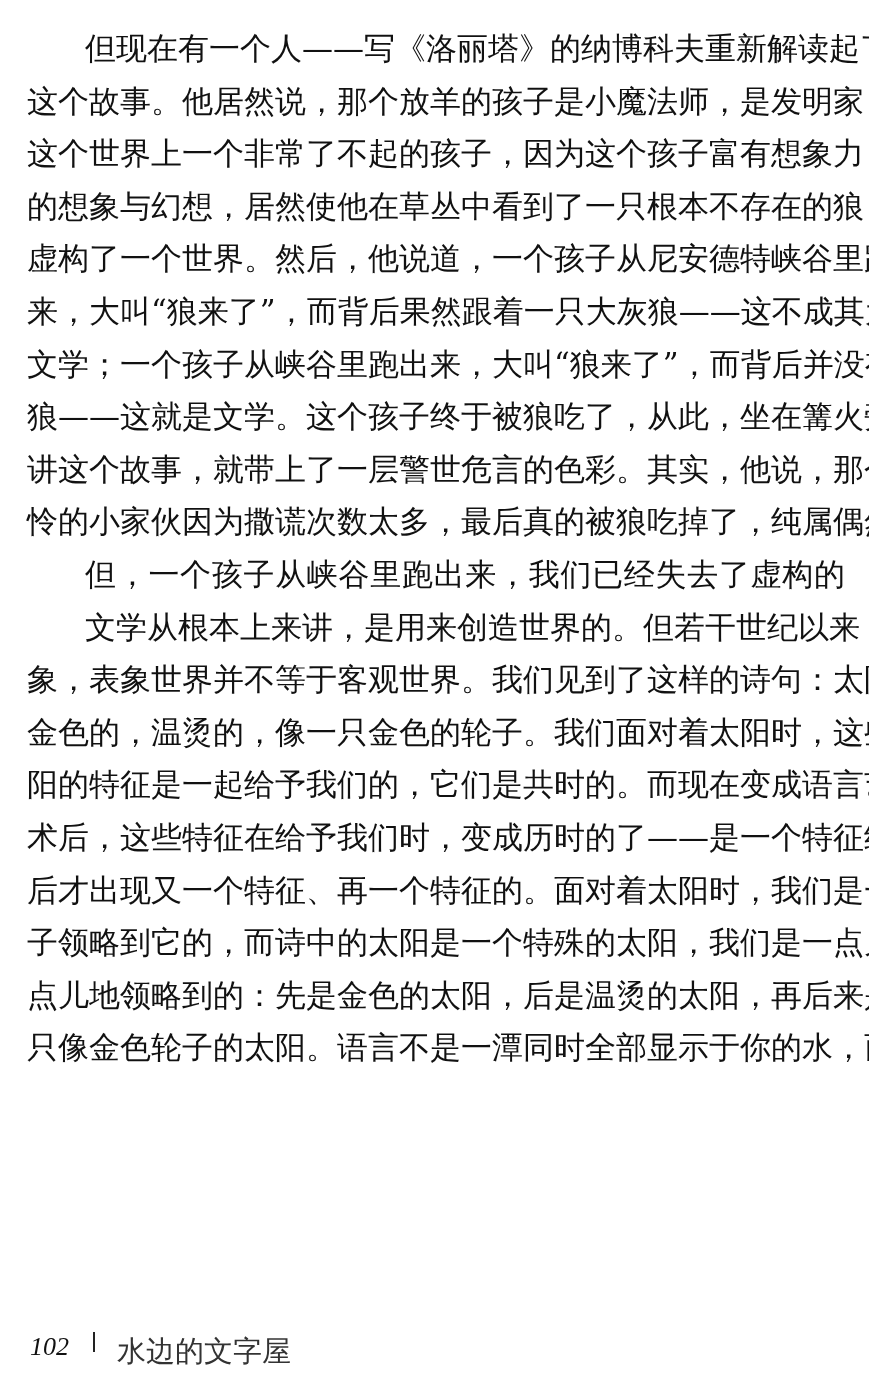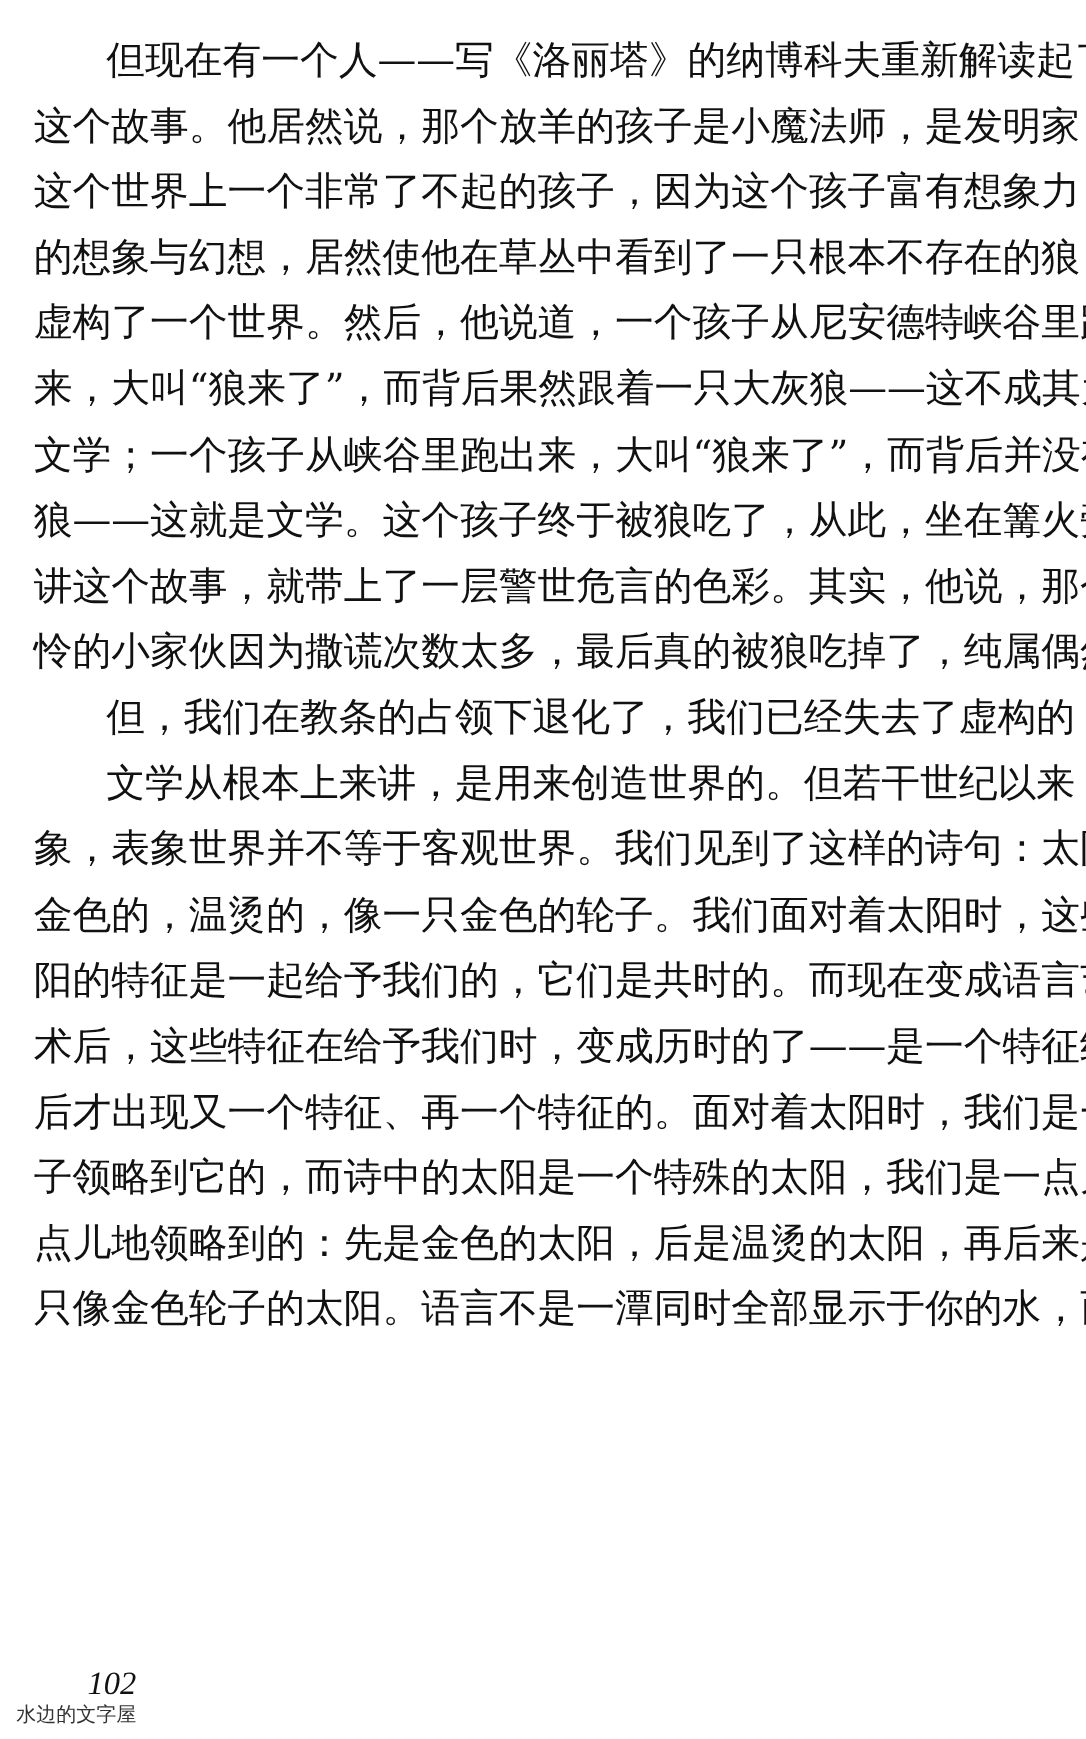--- a/index.html
+++ b/index.html
@@ -32,62 +32,61 @@
       overflow: visible;
     }
     .line.indent {
       padding-left: 58px;
     }
     .line.last {
       text-align-last: left;
     }
     .footer {
       position: absolute;
-      left: 13px;
+      left: 30px;
       top: 1332px;
       height: 40px;
       display: flex;
-      align-items: flex-end;
-      flex-direction: column;
+      align-items: flex-start;
     }
     .page-number {
       font-family: "Liberation Serif", "DejaVu Serif", serif;
       font-style: italic;
       font-size: 26px;
       color: #111111;
     }
     .footer-sep {
       display: inline-block;
       width: 2px;
       height: 20px;
       background: #222222;
       margin-left: 24px;
       margin-right: 22px;
     }
     .book-title {
       font-family: "DejaVu Sans", "Liberation Sans", sans-serif;
-      font-size: 16px;
+      font-size: 29px;
       color: #333333;
     }
   </style>
 </head>
 <body>
 
 <div class="page">
   <div class="line indent">但现在有一个人——写《洛丽塔》的纳博科夫重新解读起了</div>
   <div class="line">这个故事。他居然说，那个放羊的孩子是小魔法师，是发明家，是</div>
   <div class="line">这个世界上一个非常了不起的孩子，因为这个孩子富有想象力，他</div>
   <div class="line">的想象与幻想，居然使他在草丛中看到了一只根本不存在的狼，他</div>
   <div class="line">虚构了一个世界。然后，他说道，一个孩子从尼安德特峡谷里跑出</div>
   <div class="line">来，大叫“狼来了”，而背后果然跟着一只大灰狼——这不成其为</div>
   <div class="line">文学；一个孩子从峡谷里跑出来，大叫“狼来了”，而背后并没有</div>
   <div class="line">狼——这就是文学。这个孩子终于被狼吃了，从此，坐在篝火旁边</div>
   <div class="line">讲这个故事，就带上了一层警世危言的色彩。其实，他说，那个可</div>
   <div class="line last">怜的小家伙因为撒谎次数太多，最后真的被狼吃掉了，纯属偶然。</div>
-  <div class="line indent">但，我们在教条的占领下退化了，我们已经失去了虚构的</div>
+  <div class="line indent">但，一个孩子从峡谷里跑出来，我们已经失去了虚构的</div>
   <div class="line indent">文学从根本上来讲，是用来创造世界的。但若干世纪以来，我</div>
   <div class="line">象，表象世界并不等于客观世界。我们见到了这样的诗句：太阳，</div>
   <div class="line">金色的，温烫的，像一只金色的轮子。我们面对着太阳时，这些太</div>
   <div class="line">阳的特征是一起给予我们的，它们是共时的。而现在变成语言艺</div>
   <div class="line">术后，这些特征在给予我们时，变成历时的了——是一个特征结束</div>
   <div class="line">后才出现又一个特征、再一个特征的。面对着太阳时，我们是一下</div>
   <div class="line">子领略到它的，而诗中的太阳是一个特殊的太阳，我们是一点儿一</div>
   <div class="line">点儿地领略到的：先是金色的太阳，后是温烫的太阳，再后来是一</div>
   <div class="line">只像金色轮子的太阳。语言不是一潭同时全部显示于你的水，而</div>
 </div>

